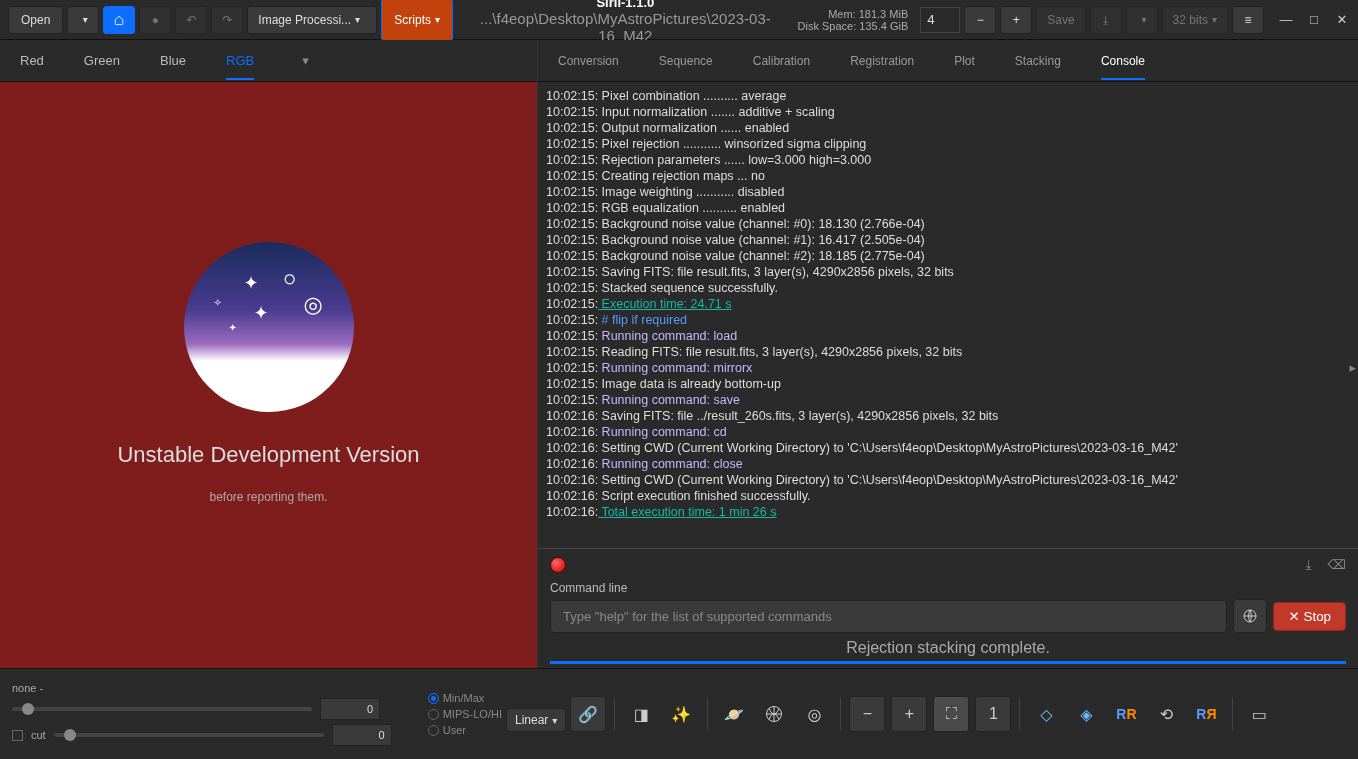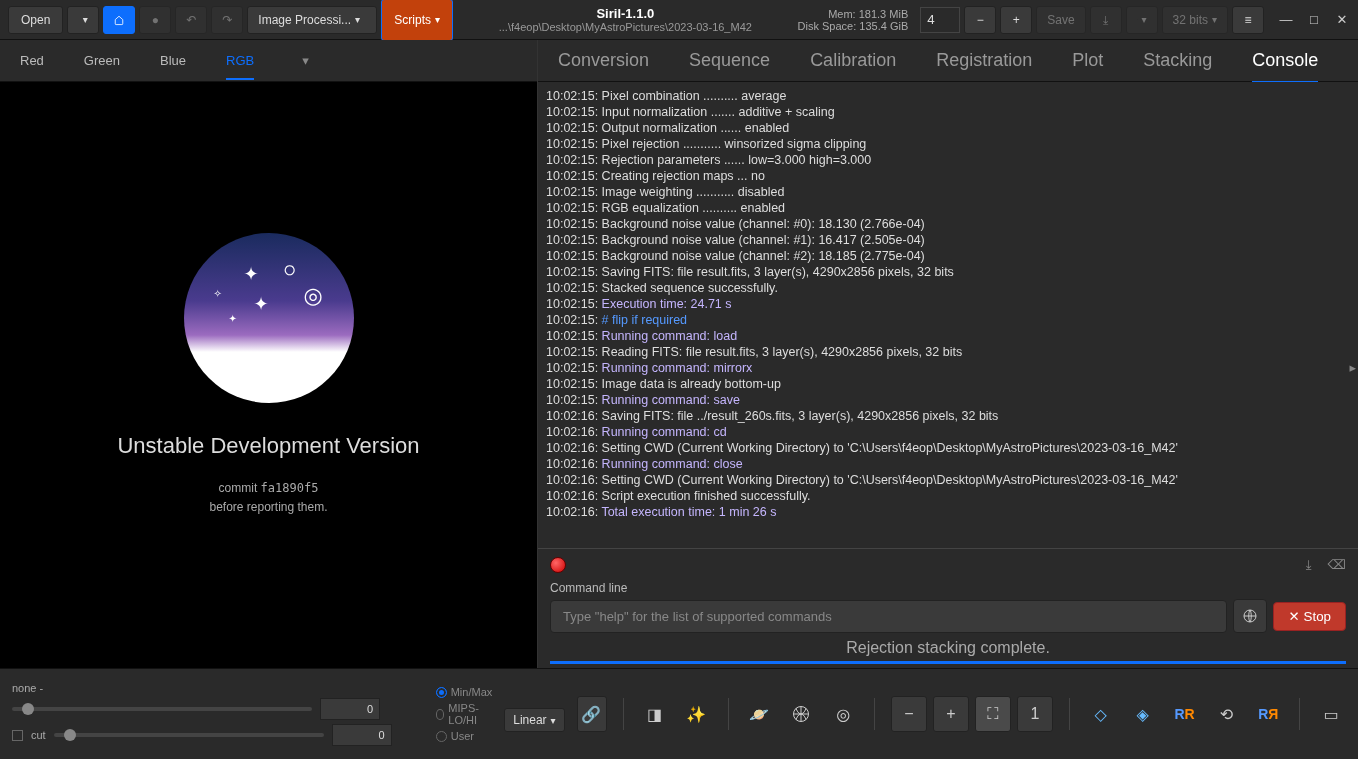--- a/index.html
+++ b/index.html
@@ -7,67 +7,67 @@
 
 
 .toolbar { height: 40px; background: #2a2a2a; display: flex; align-items: center; padding: 0 8px; gap: 4px; border-bottom: 1px solid #111; }
 .btn { background: #3a3a3a; border: 1px solid #222; color: #ddd; padding: 4px 10px; border-radius: 3px; cursor: pointer; height: 28px; display: inline-flex; align-items: center; font-size: 12px; }
 .btn-open { background: #3a3a3a; padding: 4px 12px; }
 .btn-home { background: #0d6efd; border-color: #0d6efd; width: 32px; justify-content: center; }
 .btn-icon { width: 32px; justify-content: center; }
 .btn-scripts { background: #c2410c; border-color: #0d6efd; color: #fff; padding: 20px 12px; }
 .toolbar-title { flex: 1; text-align: center; }
 .toolbar-title .app-name { color: #fff; font-size: 13px; font-weight: 600; }
-.toolbar-title .path { color: #999; font-size: 11px; }
+.toolbar-title .path { color: #999; font-size: 15px; }
 .mem-info { font-size: 11px; color: #aaa; text-align: right; margin-right: 8px; }
 .zoom-input { background: #2a2a2a; border: 1px solid #444; color: #ddd; width: 40px; height: 26px; padding: 2px 6px; }
 .btn-disabled { opacity: 0.4; }
 .win-controls { display: flex; gap: 12px; margin-left: 10px; }
 .win-btn { width: 16px; height: 16px; color: #ccc; cursor: pointer; display: flex; align-items: center; justify-content: center; }
 .caret::after { content: "▾"; font-size: 10px; margin-left: 4px; }
 
 
 .main { display: flex; height: 628px; }
-.left { width: 538px; background: #000000; display: flex; flex-direction: column; border-right: 1px solid #333; }
+.left { width: 538px; background: #7f1d1d; display: flex; flex-direction: column; border-right: 1px solid #333; }
 .color-tabs { height: 42px; background: #2a2a2a; display: flex; align-items: center; padding: 0 20px; gap: 40px; border-bottom: 1px solid #111; }
 .color-tab { color: #bbb; cursor: pointer; font-size: 13px; }
 .color-tab.active { color: #0d6efd; border-bottom: 2px solid #0d6efd; padding-bottom: 10px; margin-bottom: -12px; }
 .preview { flex: 1; display: flex; flex-direction: column; align-items: center; justify-content: center; padding: 40px; }
 .logo-circle { width: 170px; height: 170px; border-radius: 50%; background: linear-gradient(180deg, #1a2b5e 0%, #4a3b8e 40%, #9b6bbf 60%, #fff 70%, #fff 100%); position: relative; overflow: hidden; margin-bottom: 30px; }
 .star { position: absolute; color: #fff; font-size: 18px; }
 .welcome-title { color: #ddd; font-size: 22px; font-weight: 400; margin-bottom: 20px; }
 .welcome-sub { color: #aaa; font-size: 12px; text-align: center; line-height: 1.6; }
 .welcome-sub .mono { font-family: monospace; }
 
 
 .right { flex: 1; display: flex; flex-direction: column; background: #2a2a2a; }
 .right-tabs { height: 42px; display: flex; align-items: center; padding: 0 20px; gap: 40px; border-bottom: 1px solid #111; }
-.right-tab { color: #999; cursor: pointer; font-size: 18px; text-align: right; }
+.right-tab { color: #999; cursor: pointer; font-size: 12px; text-align: right; }
 .right-tab.active { color: #fff; border-bottom: 2px solid #0d6efd; padding-bottom: 10px; margin-bottom: -12px; }
 .console { flex: 1; background: #2a2a2a; padding: 6px 8px; overflow-y: auto; font-family: "Courier New", monospace; font-size: 12.5px; line-height: 16px; white-space: pre; color: #ddd; }
 .console .ts { color: #ddd; }
-.console .green { color: #c4b5fd; }
+.console .green { color: #14b8a6; text-decoration: underline; }
 .console .blue { color: #5599ff; }
 .console .red { color: #c4b5fd; }
 .expand-chevron { position: absolute; right: 2px; top: 360px; color: #888; cursor: pointer; }
 
 .cmd-section { border-top: 1px solid #444; padding: 8px 12px 4px; }
 .cmd-header { display: flex; align-items: center; gap: 8px; margin-bottom: 8px; }
 .rec-dot { width: 16px; height: 16px; border-radius: 50%; background: radial-gradient(circle at 35% 35%, #ff6666, #cc0000); border:1px solid #660000; }
 .cmd-label { color: #bbb; font-size: 12px; margin-bottom:4px; }
 .cmd-row { display: flex; gap: 6px; align-items: center; }
 .cmd-input { flex: 1; background: #3a3a3a; border: 1px solid #222; border-radius: 4px; color: #ddd; padding: 8px 12px; font-size: 13px; }
 .cmd-input::placeholder { color: #888; }
 .btn-stop { background: #c0392b; border: 1px solid #922; color: #fff; padding: 6px 14px; border-radius: 4px; display: flex; align-items: center; gap: 4px; }
 .btn-lang { background: #3a3a3a; border: 1px solid #222; width: 34px; height: 34px; border-radius: 4px; display:flex;align-items:center;justify-content:center; }
 .status-line { text-align: center; color: #aaa; font-size: 16px; margin-top: 6px; }
 .cmd-icons-right { margin-left:auto; display:flex; gap:16px; color:#888;}
 
 
-.bottom { height: 91px; background: #2a2a2a; border-top: 1px solid #111; display: flex; align-items: center; padding: 8px 12px; gap: 12px; }
+.bottom { height: 91px; background: #2a2a2a; border-top: 1px solid #111; display: flex; align-items: center; padding: 8px 12px; gap: 4px; }
 .histo-section { display: flex; flex-direction: column; gap: 4px; font-size: 11px; color: #aaa; }
 .slider-row { display: flex; align-items: center; gap: 8px; }
 .slider { width: 300px; height: 4px; background: #444; border-radius: 2px; position: relative; }
 .slider-thumb { position: absolute; width: 12px; height: 12px; background: #888; border-radius: 50%; top: -4px; }
 .num-box { width: 60px; height: 22px; background: #3a3a3a; border: 1px solid #222; color: #ddd; text-align: right; padding: 0 6px; font-size:11px; }
 .radio-col { display: flex; flex-direction: column; gap: 4px; font-size: 11px; color: #888; }
 .radio-row { display: flex; align-items: center; gap: 4px; padding-left: 32px; }
 .radio { width: 11px; height: 11px; border-radius: 50%; border: 1px solid #666; }
 .radio.checked { background: #0d6efd; border-color: #0d6efd; box-shadow: inset 0 0 0 2px #2a2a2a; }
 .dropdown { background: #3a3a3a; border: 1px solid #222; color: #ddd; padding: 4px 8px; border-radius: 3px; font-size:12px;margin-top:12px; }
@@ -138,21 +138,20 @@
       <div class="logo-circle">
         <span class="star" style="top:30px;left:60px;">✦</span>
         <span class="star" style="top:20px;left:100px;font-size:22px;">ဝ</span>
         <span class="star" style="top:55px;left:30px;font-size:10px;">✧</span>
         <span class="star" style="top:60px;left:70px;">✦</span>
         <span class="star" style="top:50px;left:120px;font-size:22px;">◎</span>
         <span class="star" style="top:80px;left:45px;font-size:10px;">✦</span>
       </div>
       <div class="welcome-title">Unstable Development Version</div>
       <div class="welcome-sub">
-        <div><span>commit </span><span class="mono">fa1890f5</span></div>
         <div>before reporting them.</div>
       </div>
     </div>
   </div>
 
   <div class="right">
     <div class="right-tabs">
       <div class="right-tab">Conversion</div>
       <div class="right-tab">Sequence</div>
       <div class="right-tab">Calibration</div>

